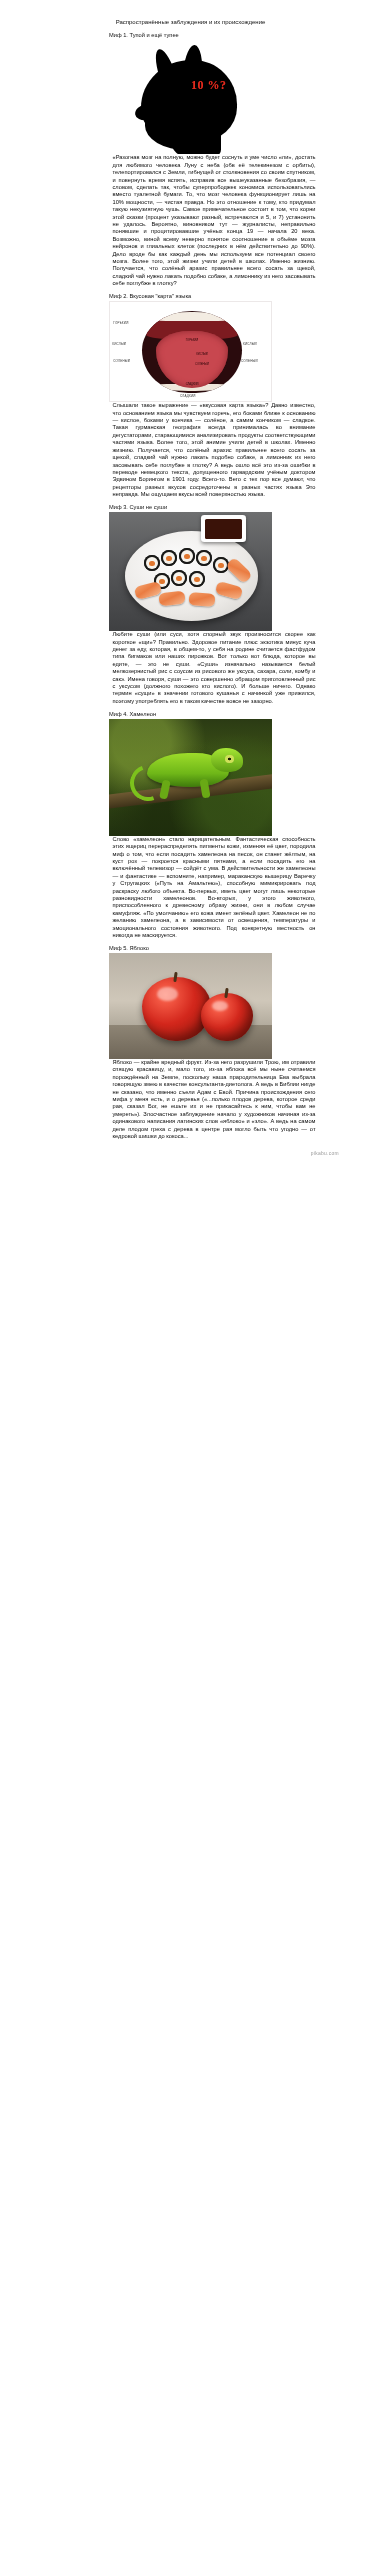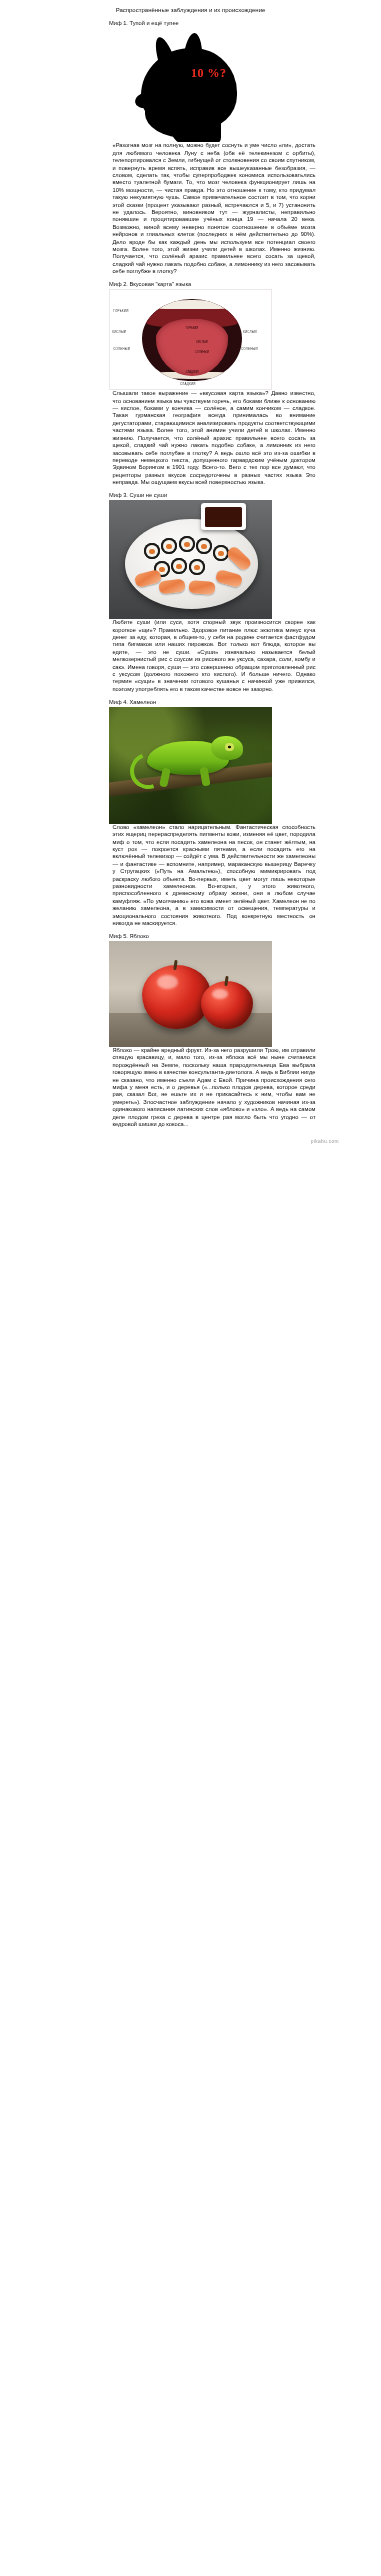--- a/index.html
+++ b/index.html
@@ -9,21 +9,21 @@
   }
   body {
     width: 381px;
     font-family: "Liberation Sans", sans-serif;
     color: #000000;
   }
   .page {
     width: 314px;
     margin: 0 auto;
     position: relative;
-    padding-top: 5px;
+    padding-top: 17px;
     box-sizing: border-box;
   }
   .doc-title {
     text-align: center;
     font-size: 6px;
     line-height: 7.6px;
     color: #111;
     margin: 2.2px auto 5.4px auto;
     width: 229px;
   }

